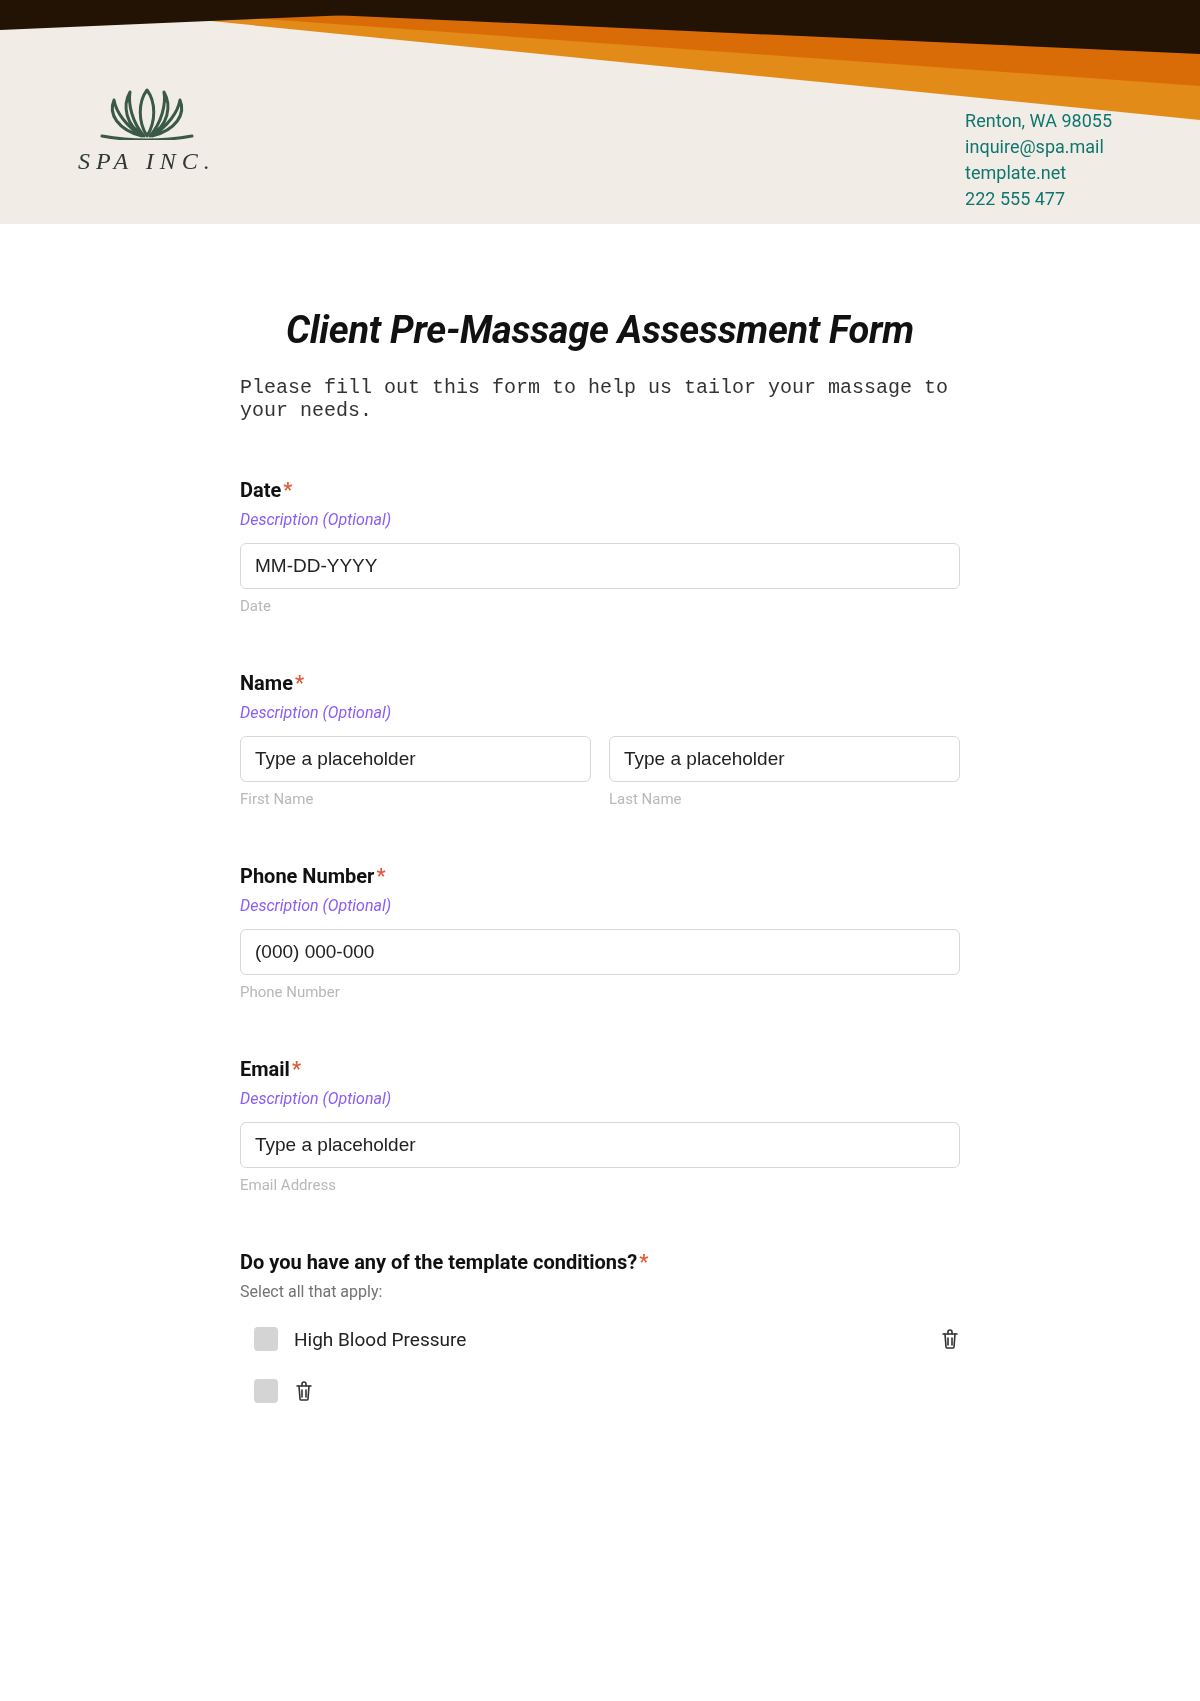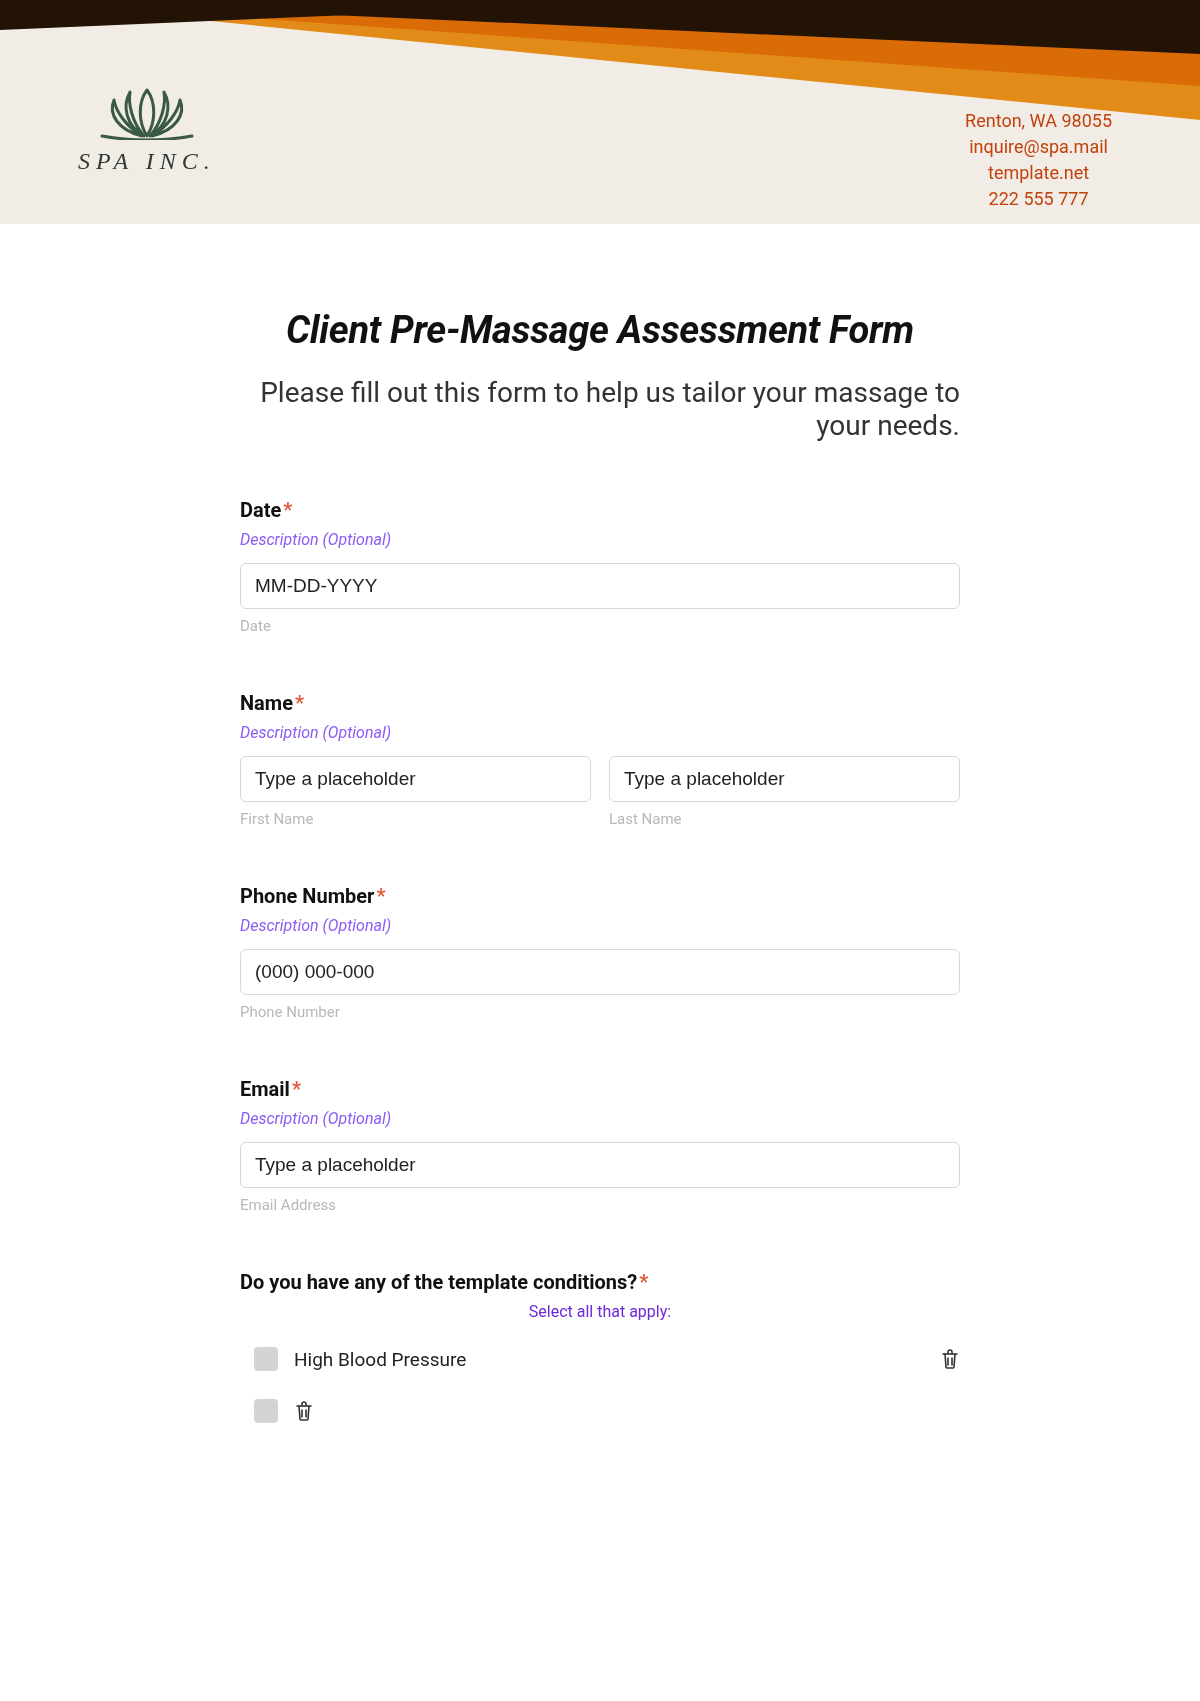--- a/index.html
+++ b/index.html
@@ -56,43 +56,44 @@
     font-family: Georgia, "Times New Roman", serif;
     letter-spacing: 6px;
     font-size: 24px;
     color: #2f3a33;
     margin-top: 8px;
   }
   .contact {
     position: absolute;
     right: 88px;
     top: 108px;
-    text-align: center;
+    text-align: left;
     font-size: 18px;
     line-height: 1.45;
-    color: #c2410c;
+    color: #0f766e;
   }
   .form-wrap {
     width: 720px;
     margin: 0 auto;
     padding-top: 84px;
   }
   .form-title {
     text-align: center;
     font-size: 38px;
     font-weight: 700;
     letter-spacing: -0.3px;
     margin-bottom: 24px;
     font-style: italic;
   }
   .form-sub {
-    text-align: right;
-    font-size: 28px;
+    text-align: left;
+    font-size: 20px;
     color: #333;
     margin-bottom: 56px;
+    font-family: Liberation Mono, monospace;
   }
   .field { margin-bottom: 56px; }
   .label {
     font-size: 20px;
     font-weight: 700;
     color: #111;
     margin-bottom: 8px;
   }
   .req { color: #e25a3b; margin-left: 2px; }
   .desc {
@@ -117,23 +118,22 @@
     color: #b8b8b8;
     margin-top: 8px;
   }
   .row2 {
     display: flex;
     gap: 18px;
   }
   .col { flex: 1; }
   .helper {
     font-size: 16px;
-    color: #6d28d9;
+    color: #737373;
     margin-bottom: 18px;
-    text-align: center;
   }
   .check-row {
     display: flex;
     align-items: center;
     padding: 8px 0;
     margin-bottom: 12px;
   }
   .checkbox {
     width: 24px; height: 24px;
     border-radius: 4px;
@@ -171,21 +171,21 @@
         </g>
       </svg>
     </div>
     <div class="brand-text">SPA INC.</div>
   </div>
 
   <div class="contact">
     <div>Renton, WA 98055</div>
     <div>inquire@spa.mail</div>
     <div>template.net</div>
-    <div>222 555 777</div>
+    <div>222 555 477</div>
   </div>
 </div>
 
 <div class="form-wrap">
   <h1 class="form-title">Client Pre-Massage Assessment Form</h1>
   <div class="form-sub">Please fill out this form to help us tailor your massage to your needs.</div>
 
   <div class="field">
     <div class="label">
       <span>Date</span><span class="req">*</span>

